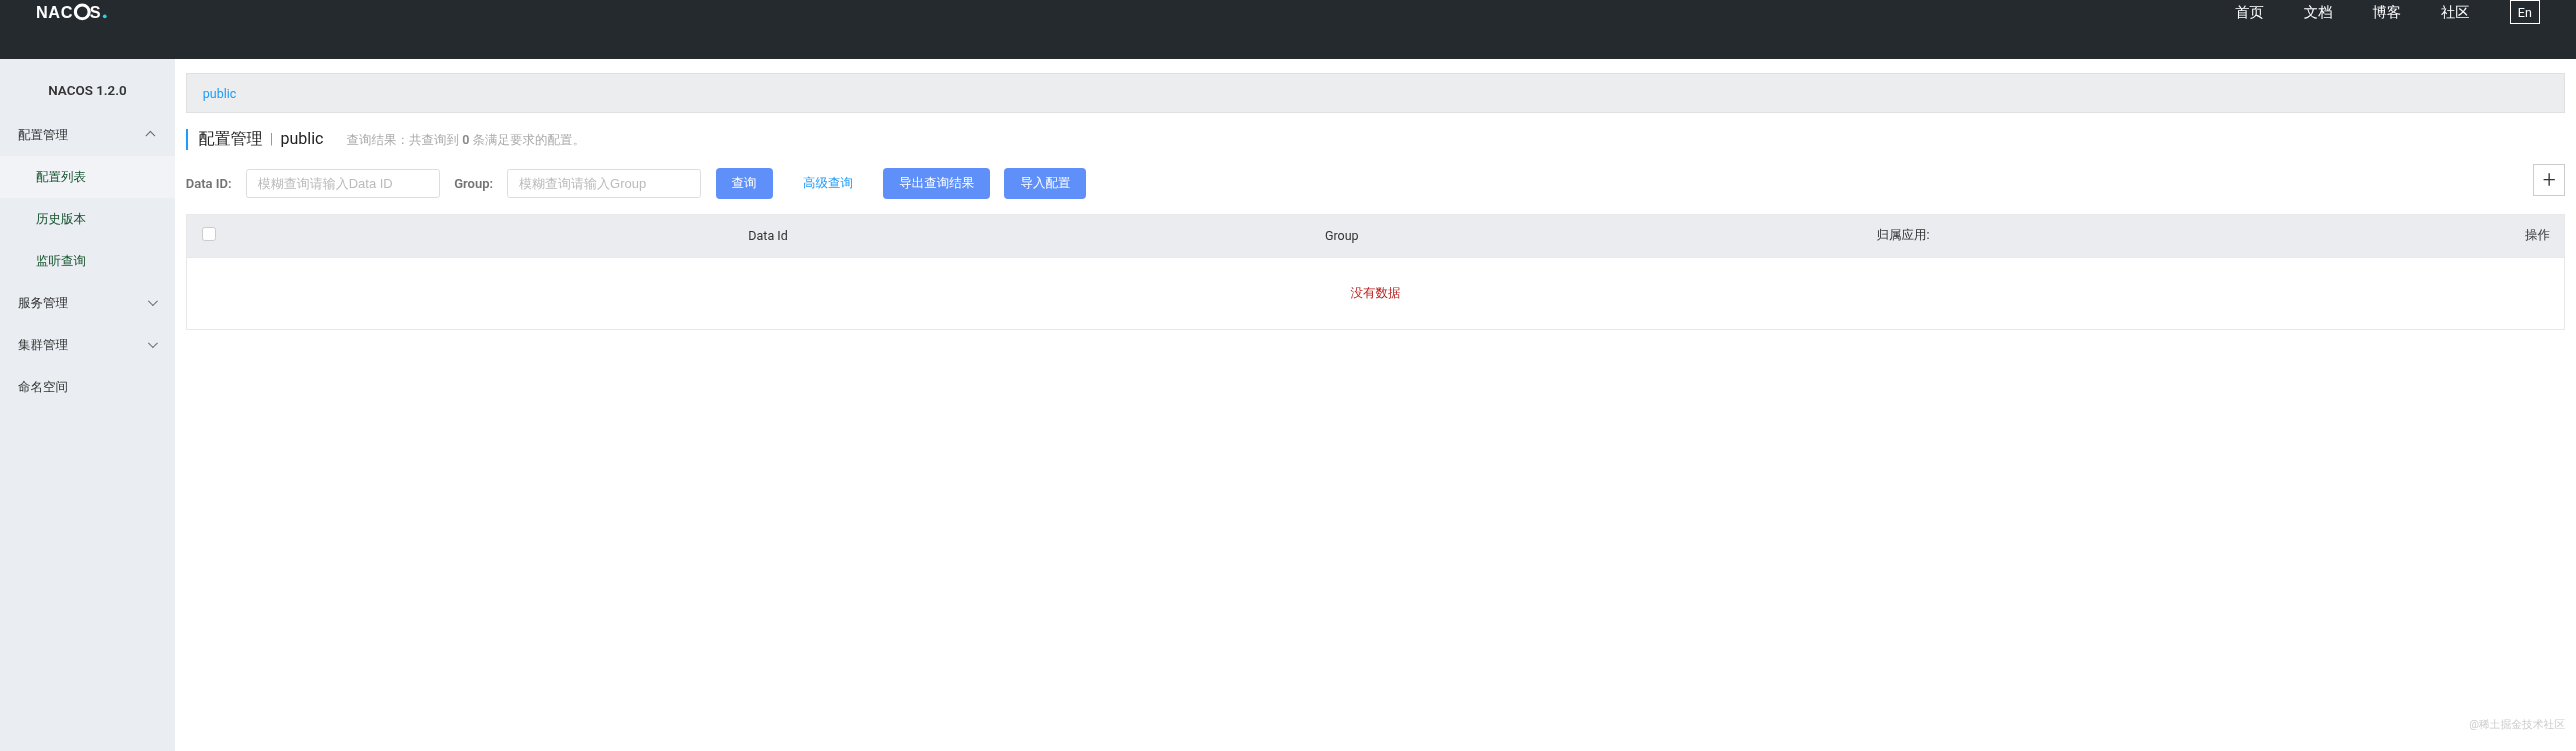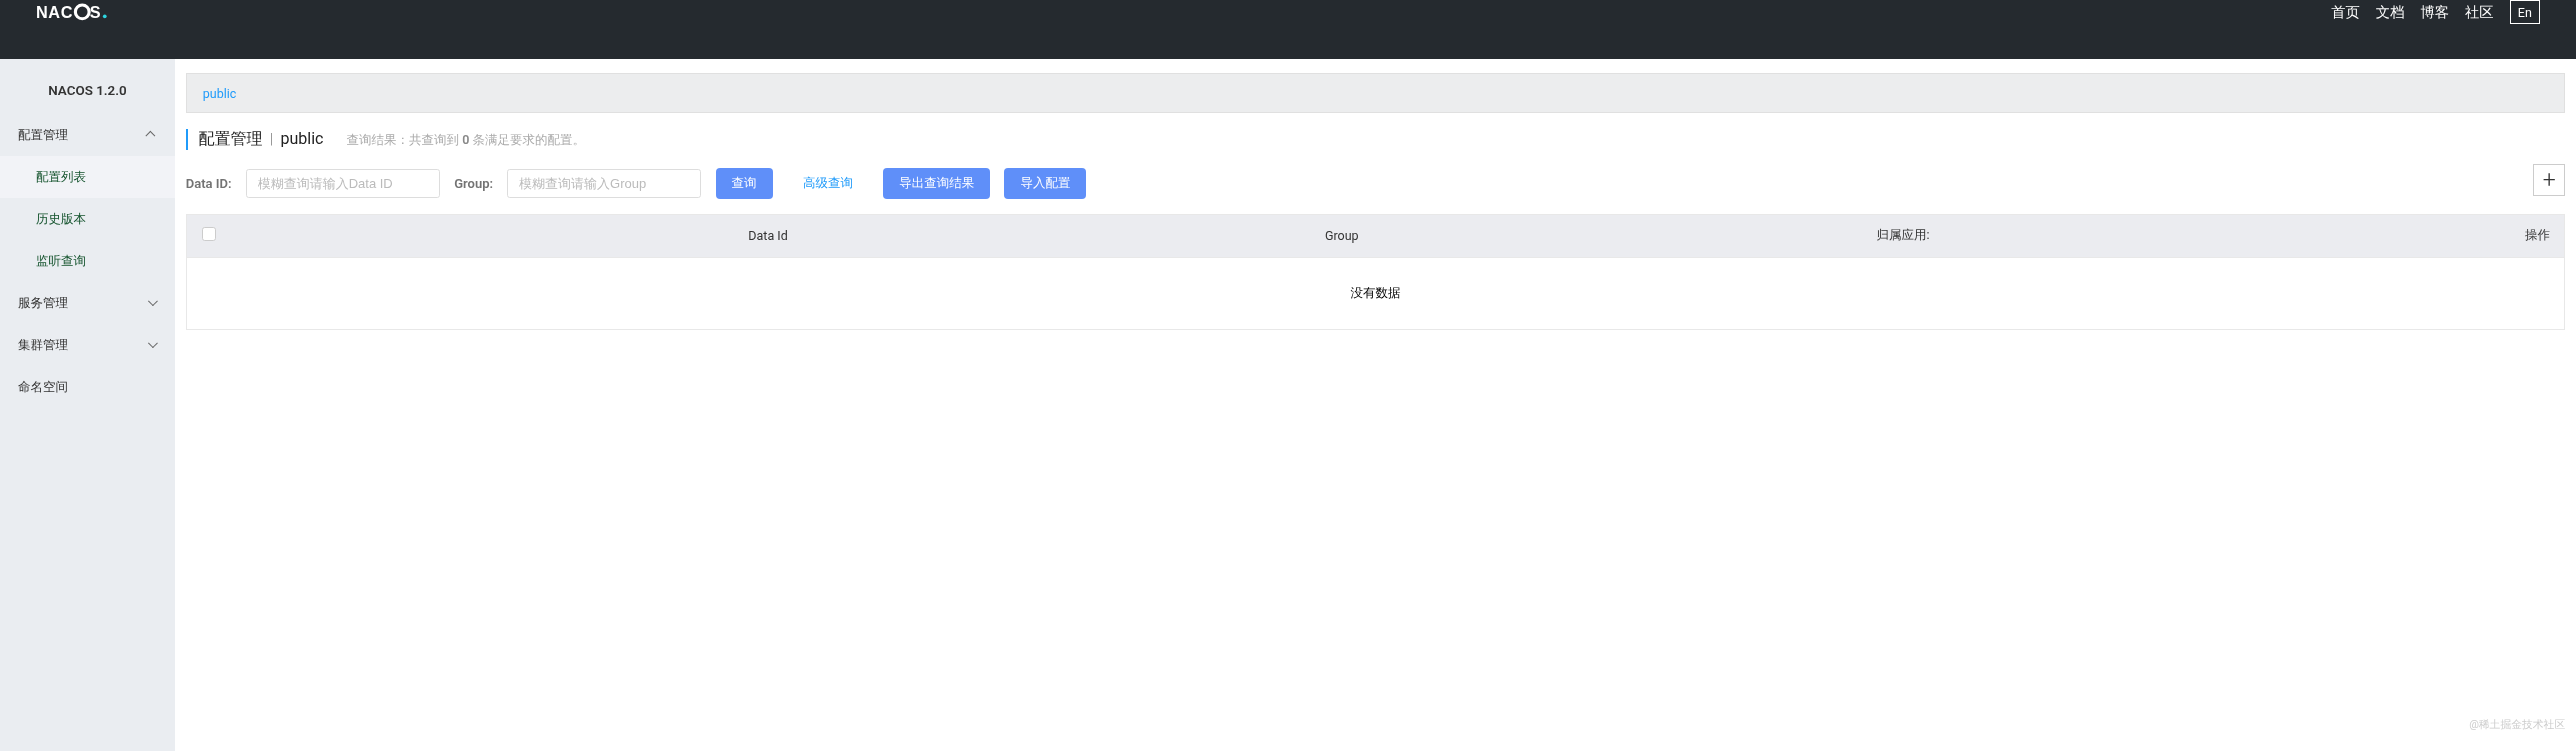--- a/index.html
+++ b/index.html
@@ -23,21 +23,21 @@
     .logo {
       display: flex;
       align-items: center;
     }
     .logo svg {
       height: 25px;
     }
     .nav-links {
       display: flex;
       align-items: center;
-      gap: 16px;
+      gap: 40px;
     }
     .nav-link {
       color: #fff;
       font-size: 14.3px;
       cursor: pointer;
     }
     .lang-box {
       border: 0.9px solid #fff;
       color: #fff;
       padding: 3.6px 7.2px;
@@ -225,21 +225,21 @@
       width: 14.3px;
       height: 14.3px;
       border: 0.9px solid #ccc;
       border-radius: 2.7px;
       display: inline-block;
       background: #fff;
     }
     .empty-row td {
       text-align: center;
       padding: 27px;
-      color: #000000;
+      color: #b91c1c;
       font-size: 12.5px;
     }
     .watermark {
       position: fixed;
       bottom: 19px;
       right: 10.8px;
       color: #ccc;
       font-size: 10.8px;
     }
   </style>

